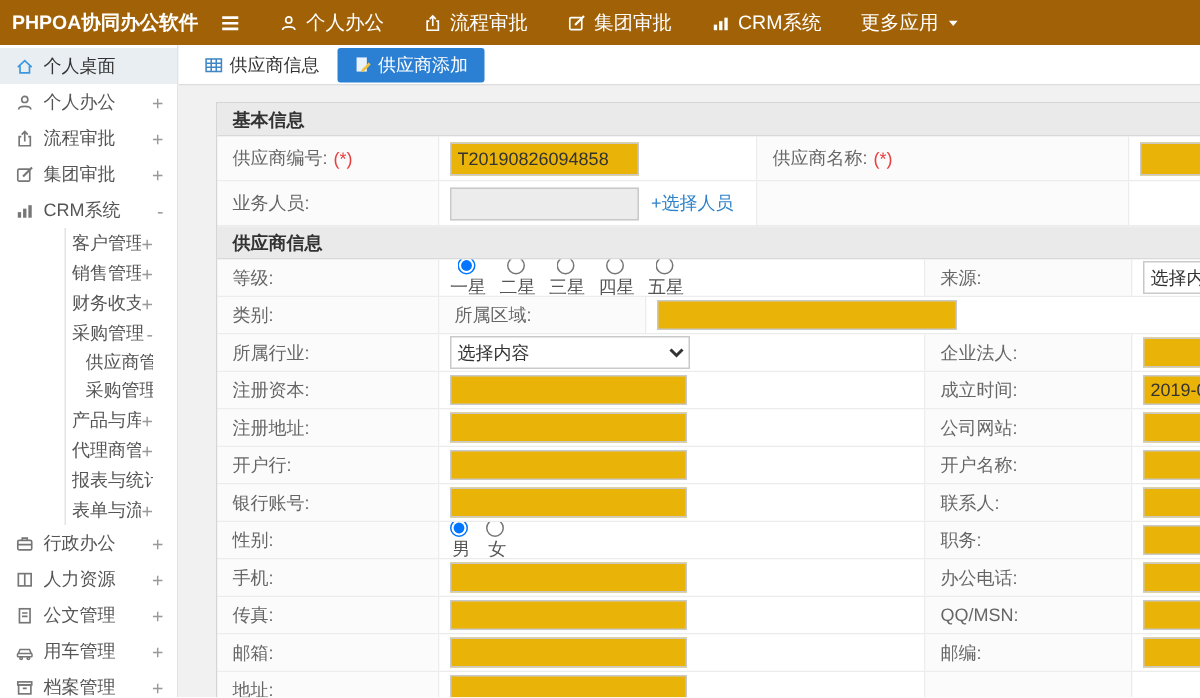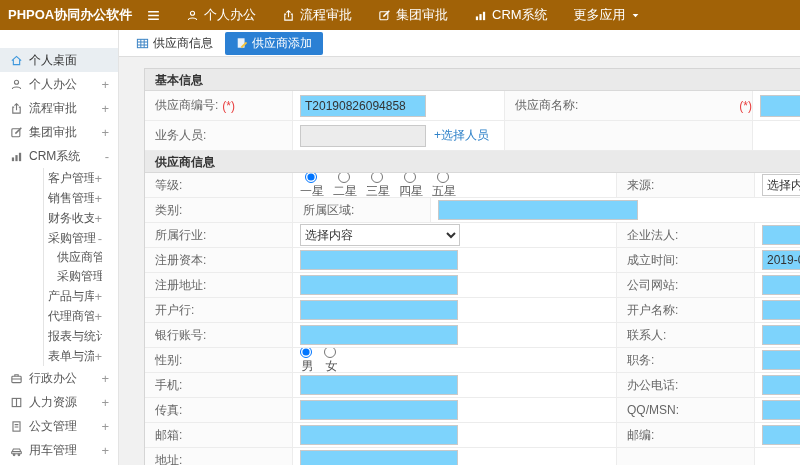--- a/index.html
+++ b/index.html
@@ -10,21 +10,21 @@
   .topbar{height:30px;background:#a16207;display:flex;align-items:center;color:#fff;}
   .logo{width:120px;font-size:13px;font-weight:bold;padding-left:8px;white-space:nowrap;}
   .ham{margin-left:26px;color:#fff;cursor:pointer;display:flex;align-items:center;}
   .topnav{display:flex;margin-left:12px;align-items:center;height:30px;}
   .nav-item{display:flex;align-items:center;padding:0 13px;font-size:13px;gap:5px;height:30px;cursor:pointer;white-space:nowrap;}
   .icn{display:inline-flex;align-items:center;justify-content:center;line-height:0;}
   .icn svg{display:block;}
 
   
   .main{display:flex;height:435px;}
-  .sidebar{width:119px;background:#fff;border-right:1px solid #e3e3e3;font-size:12px;color:#555;padding-top:18px;overflow:hidden;flex:none;}
+  .sidebar{width:119px;background:#fff;border-right:1px solid #e3e3e3;font-size:12px;color:#555;padding-top:2px;overflow:hidden;flex:none;}
   .side-item{display:flex;align-items:center;position:relative;cursor:pointer;white-space:nowrap;}
   .side-item .slabel{flex:1;overflow:hidden;}
   .lv1{height:24px;padding:0 9px 0 10px;}
   .lv2{height:20px;padding:0 16px 0 48px;}
   .lv3{height:19px;padding:0 16px 0 57px;}
   .lv2::before,.lv3::before{content:"";position:absolute;left:43px;top:0;bottom:0;width:1px;background:#e4e4e4;}
   .lv1 .icn{margin-right:6px;color:#777;}
   .side-item.active{background:#e9eef2;color:#333;}
   .side-item.active .icn{color:#3d97dd;}
   .expand{color:#999;font-size:13px;}
@@ -41,27 +41,27 @@
   .panel{margin:11px 0 0 25px;width:1000px;background:#fff;border:1px solid #d5d5d5;}
   .sec-head{height:22px;line-height:22px;background:#eaeaea;border-bottom:1px solid #d9d9d9;font-weight:bold;font-size:12px;color:#333;padding-left:10px;}
   .frow{display:flex;align-items:stretch;border-bottom:1px solid #ececec;}
   .sec-basic .frow{height:30px;}
   .sec-info .frow{height:25px;}
   .cell{display:flex;align-items:center;border-right:1px solid #ececec;overflow:hidden;}
   .cell.lab{background:#fbfbfb;padding-left:10px;color:#666;font-size:12px;}
   .cell.fld{padding-left:7px;background:#fff;}
   .sec-basic .c1{width:148px;flex:none;}
   .sec-basic .c2{width:212px;flex:none;}
-  .sec-basic .c3{width:248px;flex:none;justify-content:space-between;}
+  .sec-basic .c3{width:248px;flex:none;}
   .sec-info .c1{width:148px;flex:none;}
   .sec-info .c2{width:324px;flex:none;}
   .sec-info .c3{width:138px;flex:none;}
   .c4{flex:1;border-right:none;}
   .req{color:#e84040;margin-left:4px;font-size:12px;}
-  .txt{height:20px;border:1px solid #c9c9c9;font-size:12px;padding:0 4px;width:158px;color:#333;background:#7dd3fc;}
+  .txt{height:20px;border:1px solid #c9c9c9;font-size:12px;padding:0 4px;width:158px;color:#333;background:#eab308;}
   .sec-basic .txt{height:22px;}
   .sec-basic .c2 .txt{width:126px;}
   .c4 .txt{width:200px;}
   .txt.dis{width:100px;background:#ececec;}
   .lnk{color:#2f82c9;font-size:12px;margin-left:8px;cursor:pointer;text-decoration:none;}
   .sel{width:160px;height:22px;font-size:12px;border:1px solid #c9c9c9;background:#fff;color:#333;}
   .c4 .sel{width:200px;}
   .rg{display:flex;align-items:center;}
   .rg label{display:inline-flex;align-items:center;margin-right:9px;font-size:12px;color:#555;cursor:pointer;flex-direction:column;}
   .rg input[type=radio]{margin:0 3px 0 0;width:12px;height:12px;}

